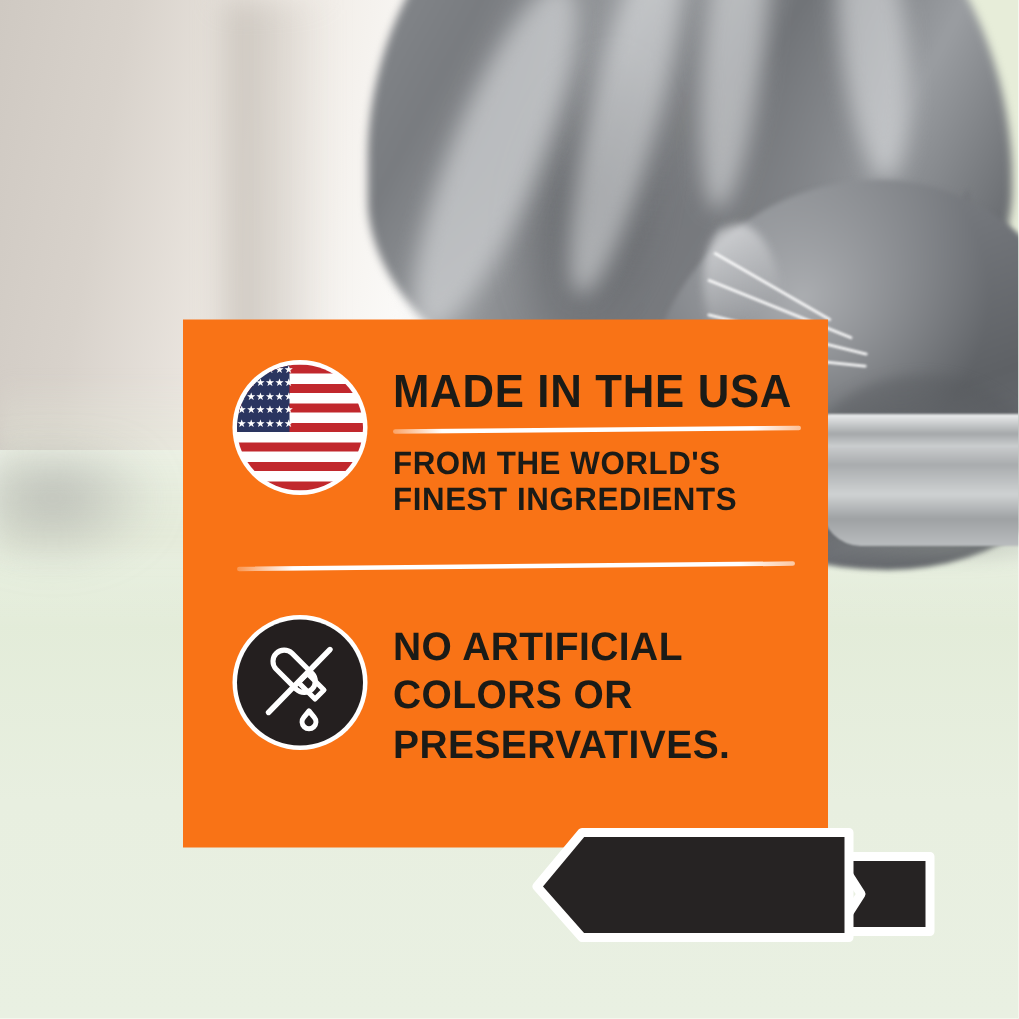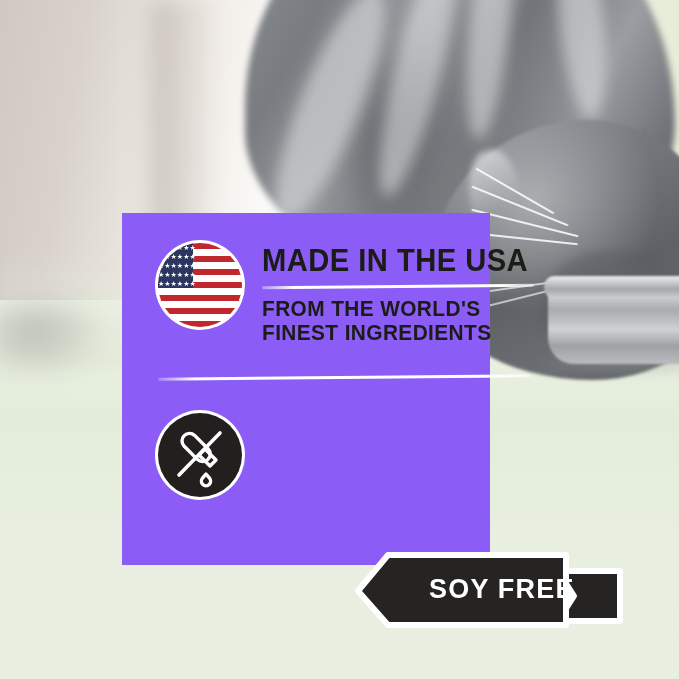--- a/index.html
+++ b/index.html
@@ -125,22 +125,22 @@
     border-radius:10px;filter:blur(.8px);
   }
   .bowl-shadow{
     position:absolute;left:530px;top:352px;width:200px;height:26px;
     background:radial-gradient(ellipse at 50% 40%,rgba(150,155,150,.5),rgba(150,155,150,0) 70%);
     filter:blur(5px);
   }
 
   
   .panel{
-    position:absolute;left:122px;top:213px;width:368px;height:352px;
-    background:#8b5cf6;
+    position:absolute;left:122px;top:213px;width:430px;height:352px;
+    background:#f97316;
   }
   .panel-rows{
     position:absolute;inset:0;
   }
 
   .row{position:absolute;display:flex;align-items:flex-start;}
   .row-usa{left:36px;top:30px;}
   .row-noart{left:36px;top:200px;}
 
   
@@ -341,27 +341,31 @@
         <div class="badge badge-drop">
           <svg class="drop-svg" width="84" height="84" viewBox="0 0 84 84" aria-hidden="true">
             <g fill="none" stroke="#ffffff" stroke-width="3.4" stroke-linecap="round" stroke-linejoin="round">
               <path d="M26 33 a7.5 7.5 0 0 1 10.6-10.6 l13.6 13.6 a7.5 7.5 0 0 1 -10.6 10.6 z"></path>
               <path d="M41 42 L52 53 L58 47 L47 36 z"></path>
               <path d="M50 53 l3.5 4.2 a4.6 4.6 0 1 1 -7 0 z" transform="translate(-2 8)"></path>
               <path d="M62 20 L21 62" stroke-width="3.6"></path>
             </g>
           </svg>
         </div>
+        <div class="texts">
+          <div class="h-noart">NO ARTIFICIAL</div>
+          <div class="h-noart">COLORS OR</div>
+          <div class="h-noart">PRESERVATIVES.</div>
+        </div>
       </div>
 
     </div>
   </div>
 
 
   <div class="ribbon" id="ribbon-soy">
     <svg width="272" height="84" viewBox="0 0 272 84">
       <path d="M268 22 L206 22 L222 47 L206 72 L268 72 Z" fill="#262323" stroke="#ffffff" stroke-width="6" stroke-linejoin="round"></path>
       <path d="M214 6 L36 6 L6 42 L36 76 L214 76 Z" fill="#262323" stroke="#ffffff" stroke-width="6" stroke-linejoin="round"></path>
     </svg>
-    <span class="ribbon-label">SOY FREE</span>
   </div>
 
 </div>
 
 </body></html>

